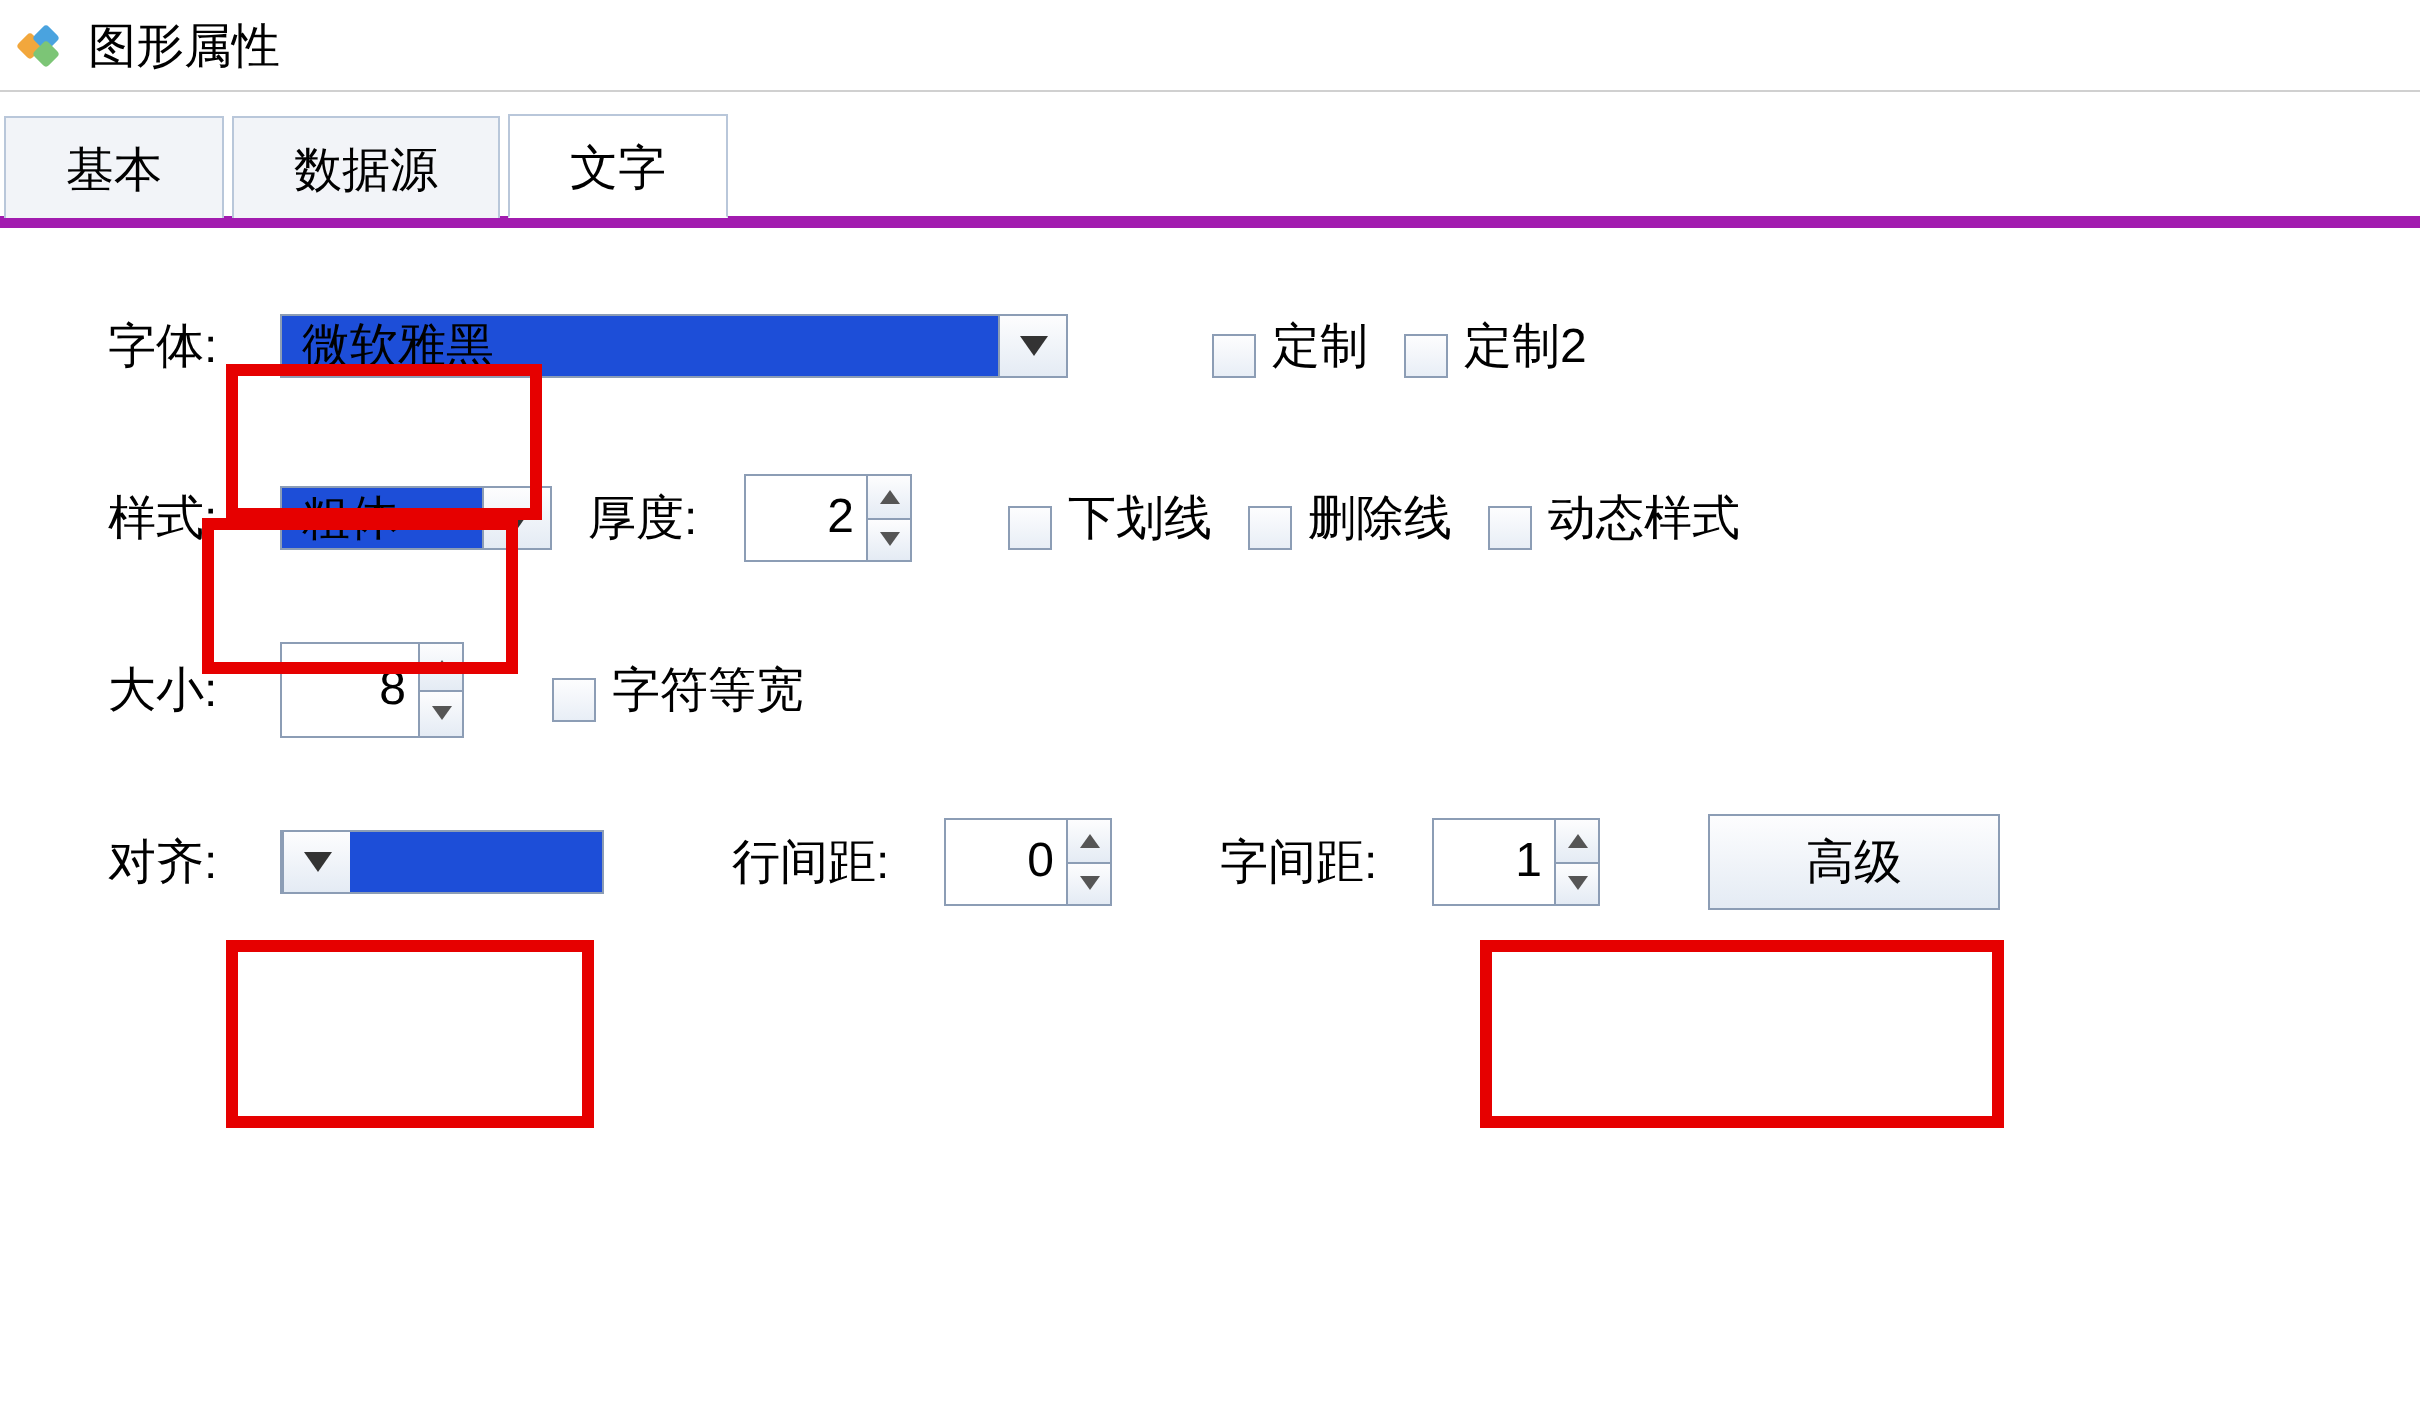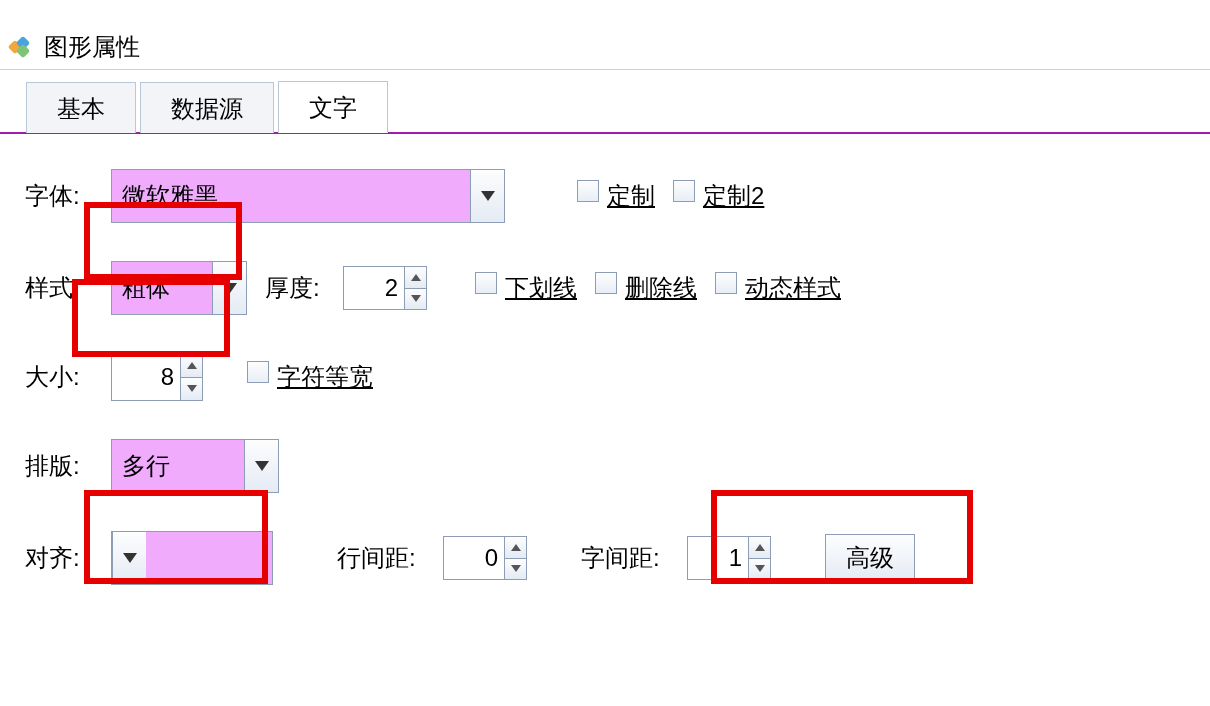--- a/index.html
+++ b/index.html
@@ -13,38 +13,37 @@
       overflow: hidden;
     }
     
     .titlebar {
       display: flex;
       align-items: center;
       padding: 6px 8px;
       gap: 10px;
       border-bottom: 1px solid #d0d0d0;
       height: 46px;
-      margin-top: 24px;
     }
     .app-icon {
       width: 26px;
       height: 26px;
       position: relative;
     }
     .app-icon svg { width: 100%; height: 100%; }
     .title-text {
       font-size: 24px;
       font-weight: normal;
     }
     
     .tabs {
       display: flex;
       align-items: flex-end;
-      border-bottom: 2px solid #a21caf;
-      padding-left: 26px;
+      border-bottom: 6px solid #a21caf;
+      padding-left: 2px;
       gap: 4px;
       margin-top: 10px;
     }
     .tab {
       padding: 10px 30px 8px 30px;
       border: 1px solid #b9c7da;
       border-bottom: none;
       background: #f2f4f8;
       font-size: 24px;
       cursor: pointer;
@@ -70,22 +69,22 @@
     .label {
       font-size: 24px;
       min-width: 68px;
       text-align: left;
     }
     
     .dropdown {
       display: flex;
       align-items: stretch;
       border: 1px solid #8c9db5;
-      height: 54px;
-      background: #f0abfc;
+      height: 32px;
+      background: #1d4ed8;
     }
     .dropdown .dd-value {
       padding: 8px 10px;
       font-size: 24px;
       display: flex;
       align-items: center;
       flex: 1;
     }
     .dropdown .dd-btn {
       width: 34px;
@@ -125,24 +124,23 @@
       display: flex;
       align-items: center;
       justify-content: center;
       cursor: pointer;
     }
     .spinner .spin-btn + .spin-btn { border-top: 1px solid #8c9db5; }
     .spin-btn svg { width: 10px; height: 7px; }
     
     .checkbox {
       display: flex;
-      align-items: flex-start;
+      align-items: flex-end;
       gap: 8px;
       cursor: pointer;
-      text-decoration: underline;
     }
     .checkbox .box {
       width: 22px;
       height: 22px;
       border: 1px solid #8c9db5;
       background: linear-gradient(#fdfdfe, #e8eef6);
     }
     .checkbox .cb-label {
       font-size: 24px;
     }
@@ -151,34 +149,34 @@
       width: 44px;
       height: 44px;
       background: #000;
       border: 1px solid #000;
       cursor: pointer;
     }
     
     .button {
       border: 1px solid #8c9db5;
       background: linear-gradient(#fdfdfe, #e4ebf4);
-      padding: 10px 20px;
+      padding: 10px 48px;
       font-size: 24px;
       cursor: pointer;
       height: 48px;
       display: flex;
       align-items: center;
     }
     
     .highlight {
       position: absolute;
       border: 6px solid #e60000;
       pointer-events: none;
     }
-    .form-area { position: relative; }
+    .form-area { position: relative; margin-left: 29px; }
     .hl1 { left: 84px; top: 68px; width: 158px; height: 78px; }
     .hl2 { left: 72px; top: 145px; width: 158px; height: 78px; }
     .hl3 { left: 84px; top: 356px; width: 184px; height: 94px; }
     .hl4 { left: 711px; top: 356px; width: 262px; height: 94px; }
   </style>
 </head>
 <body>
 
 <div class="titlebar">
   <div class="app-icon">
@@ -278,31 +276,20 @@
           </div>
       </div>
     </div>
     <div style="width:8px"></div>
     <div class="checkbox">
       <div class="box"></div>
       <div class="cb-label">字符等宽</div>
     </div>
   </div>
 
-  <div class="row">
-    <div class="label">排版:</div>
-    <div class="dropdown" style="width:168px">
-      <div class="dd-value">多行</div>
-      <div class="dd-btn">
-        <svg viewBox="0 0 14 10">
-            <polygon points="0,0 14,0 7,10" fill="#333"></polygon>
-          </svg>
-      </div>
-    </div>
-  </div>
 
 
   <div class="row">
     <div class="label">对齐:</div>
     <div class="dropdown" style="width:162px">
       <div class="dd-btn">
         <svg viewBox="0 0 14 10">
             <polygon points="0,0 14,0 7,10" fill="#333"></polygon>
           </svg>
       </div>

